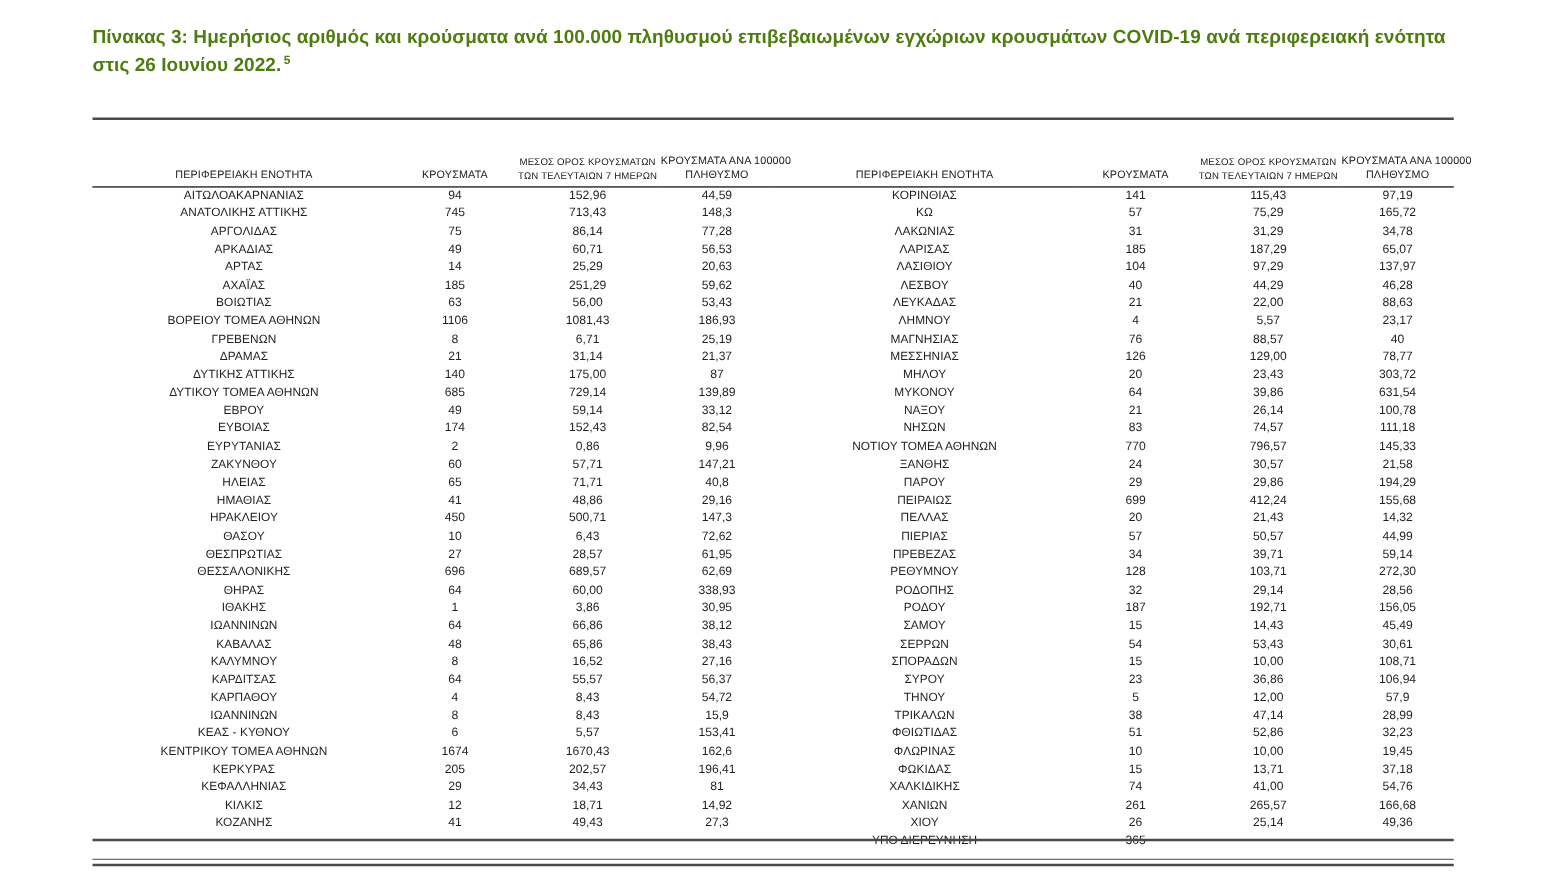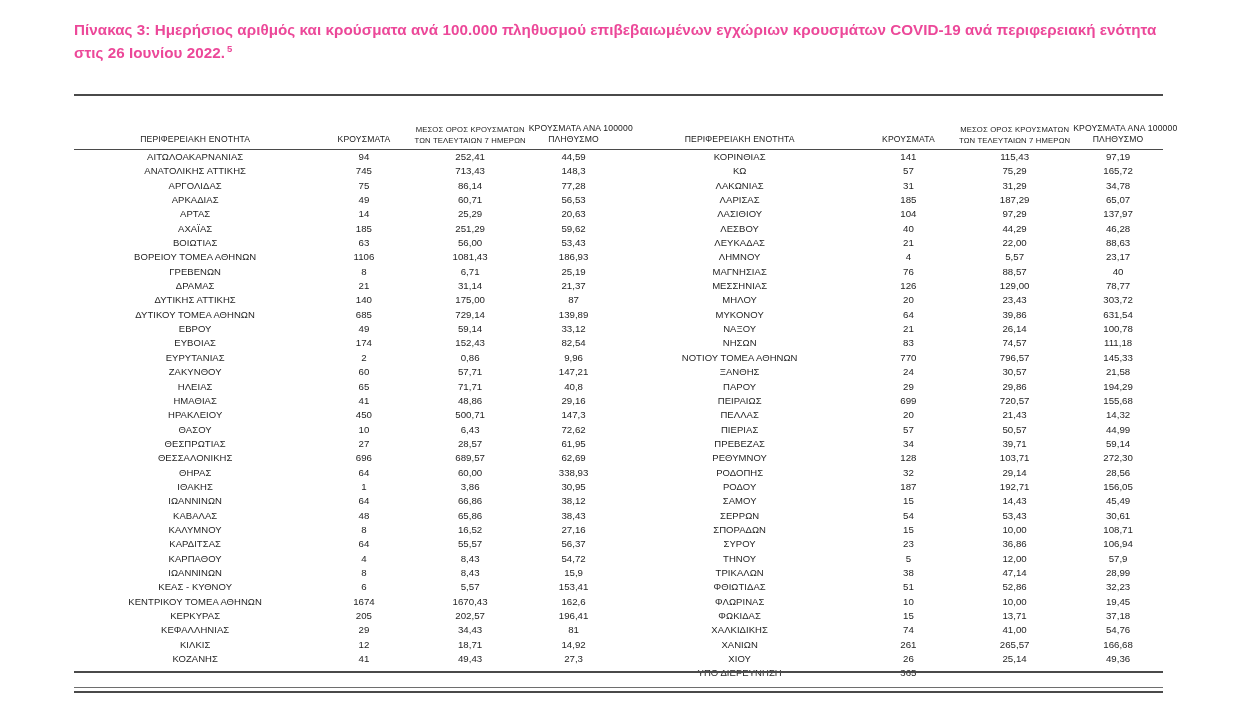--- a/index.html
+++ b/index.html
@@ -27,21 +27,21 @@
 
   
   .title-block {
     position: absolute;
     left: 74px;
     top: 18px;
     width: 1090px;
     font-size: 15.2px;
     line-height: 1.52;
     font-weight: 700;
-    color: #ec4899;
+    color: #4d7c0f;
     letter-spacing: 0.05px;
   }
   .title-label {
     font-weight: 700;
   }
   .title-sup {
     font-size: 9.5px;
     vertical-align: super;
     font-weight: 700;
     padding-left: 2px;
@@ -156,21 +156,21 @@
             <th class="hdr-per">
               <span class="hline">ΚΡΟΥΣΜΑΤΑ ΑΝΑ 100000</span>
               <span class="hline">ΠΛΗΘΥΣΜΟ</span>
             </th>
           </tr>
         </thead>
         <tbody id="left-body">
             <tr>
               <td class="name">ΑΙΤΩΛΟΑΚΑΡΝΑΝΙΑΣ</td>
               <td>94</td>
-              <td>252,41</td>
+              <td>152,96</td>
               <td>44,59</td>
             </tr>
             <tr>
               <td class="name">ΑΝΑΤΟΛΙΚΗΣ ΑΤΤΙΚΗΣ</td>
               <td>745</td>
               <td>713,43</td>
               <td>148,3</td>
             </tr>
             <tr>
               <td class="name">ΑΡΓΟΛΙΔΑΣ</td>
@@ -501,21 +501,21 @@
             </tr>
             <tr>
               <td class="name">ΠΑΡΟΥ</td>
               <td>29</td>
               <td>29,86</td>
               <td>194,29</td>
             </tr>
             <tr>
               <td class="name">ΠΕΙΡΑΙΩΣ</td>
               <td>699</td>
-              <td>720,57</td>
+              <td>412,24</td>
               <td>155,68</td>
             </tr>
             <tr>
               <td class="name">ΠΕΛΛΑΣ</td>
               <td>20</td>
               <td>21,43</td>
               <td>14,32</td>
             </tr>
             <tr>
               <td class="name">ΠΙΕΡΙΑΣ</td>

